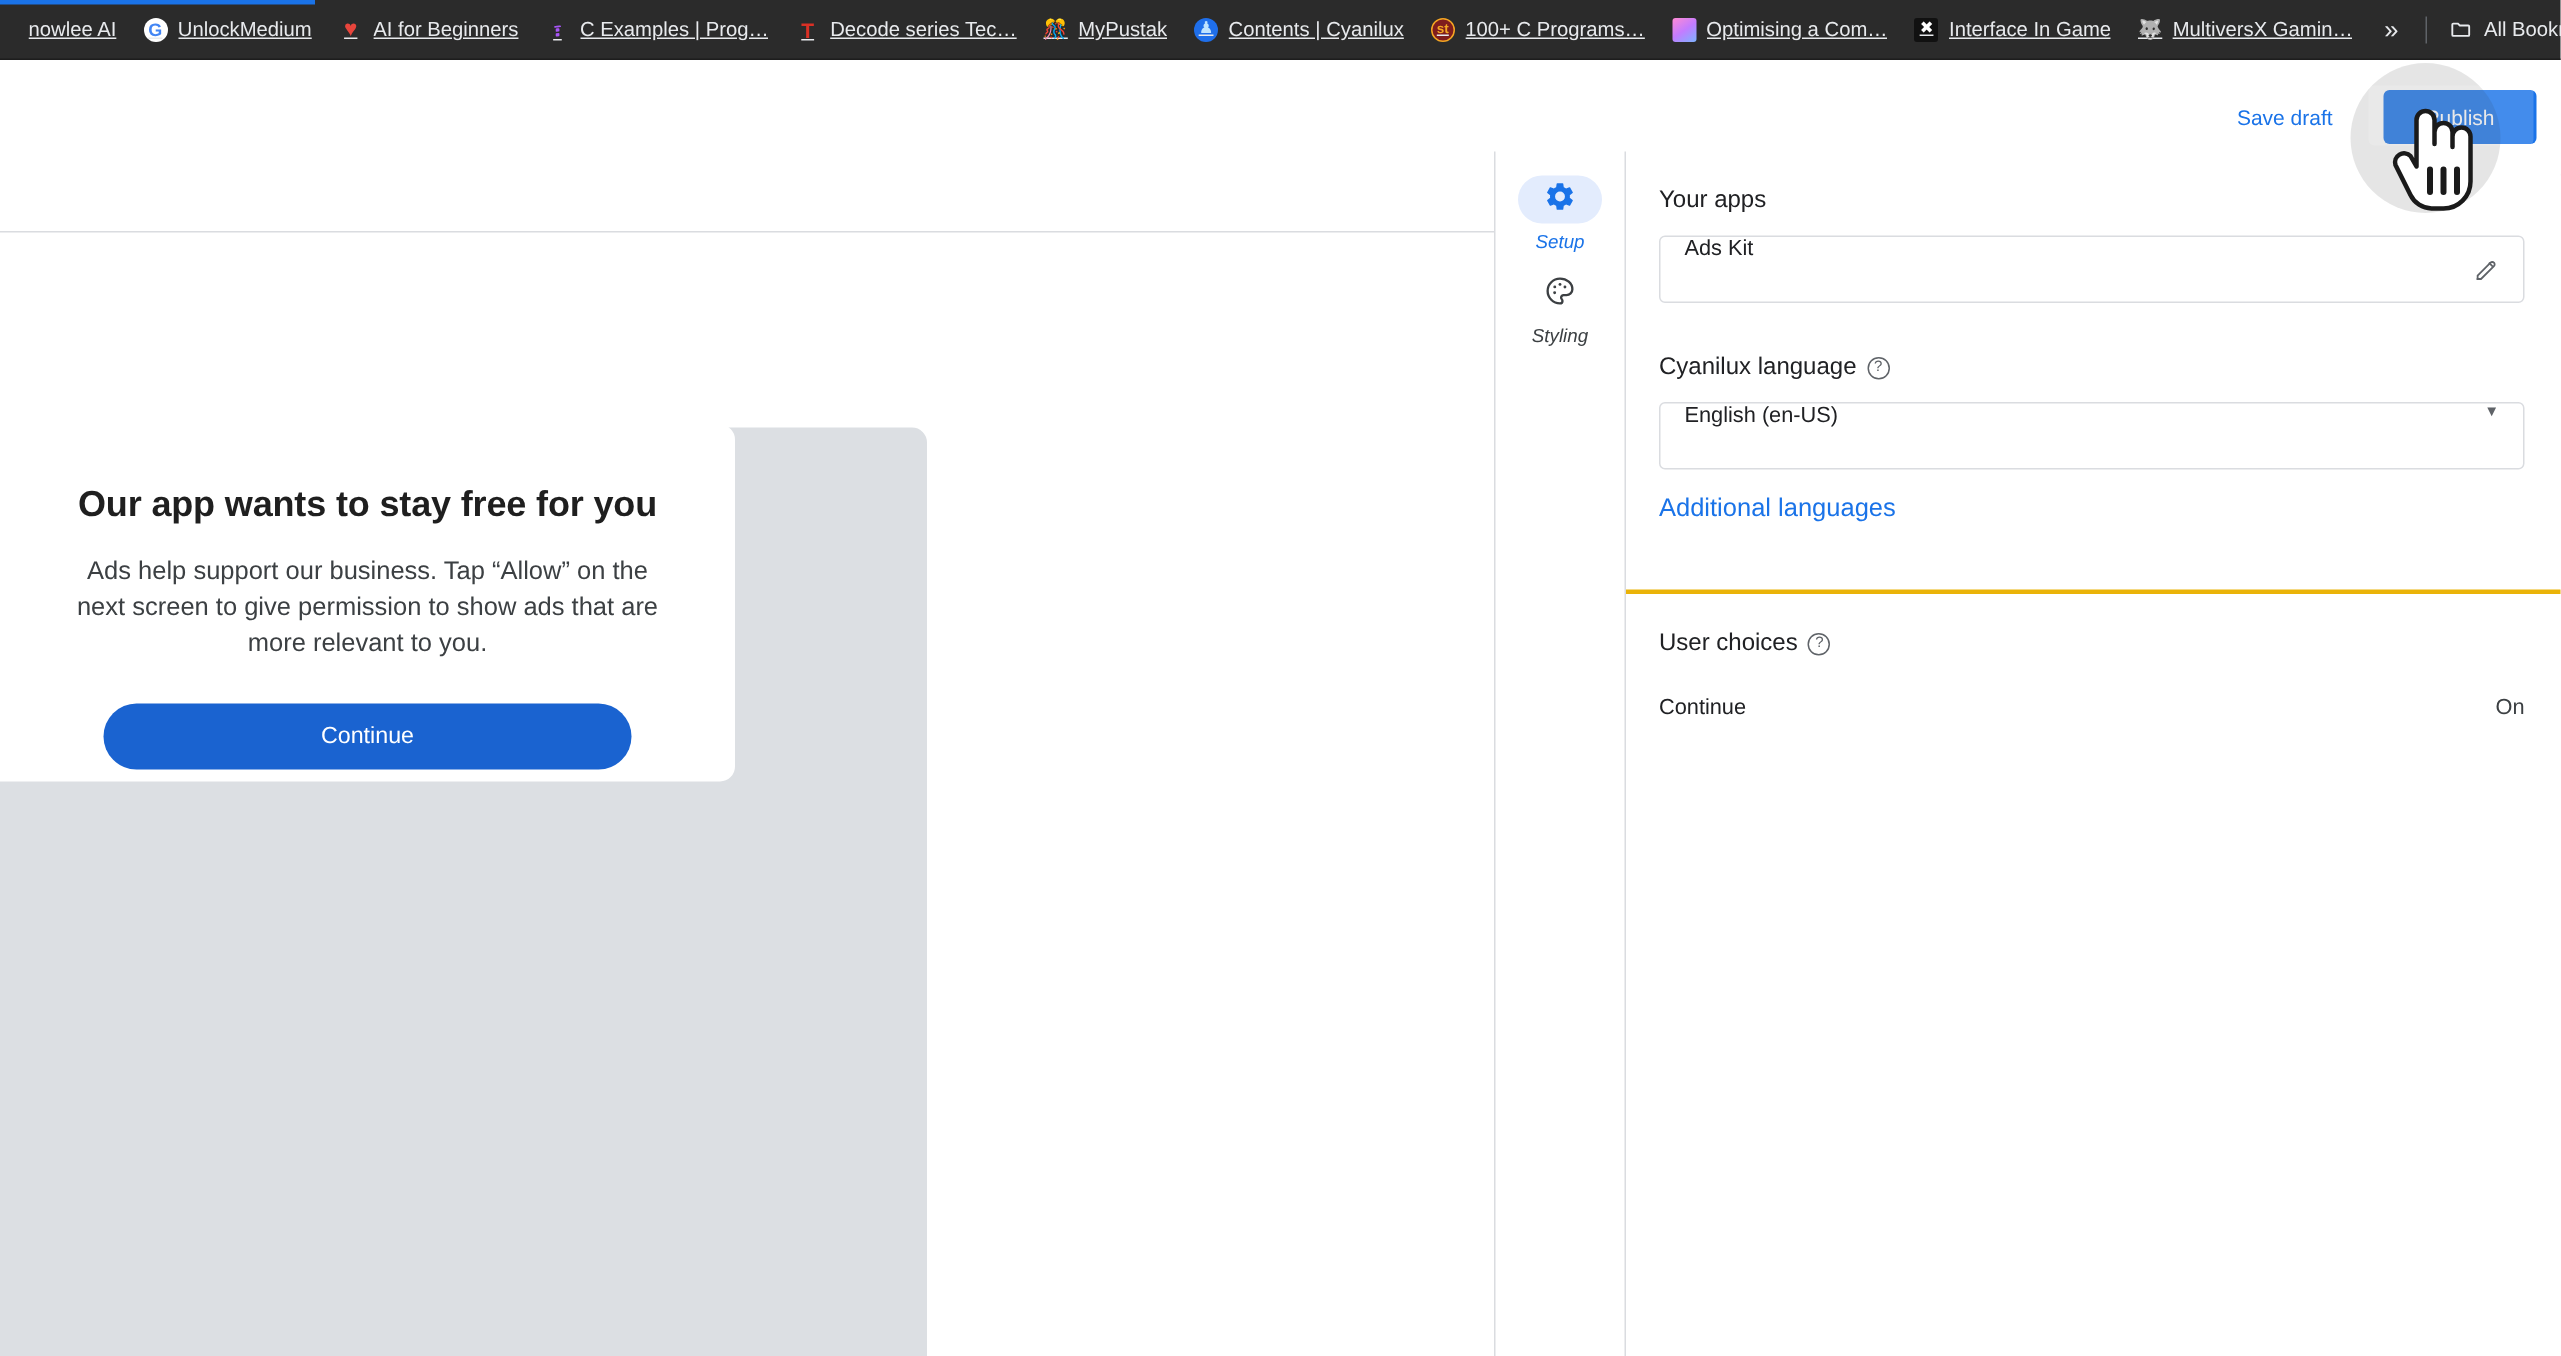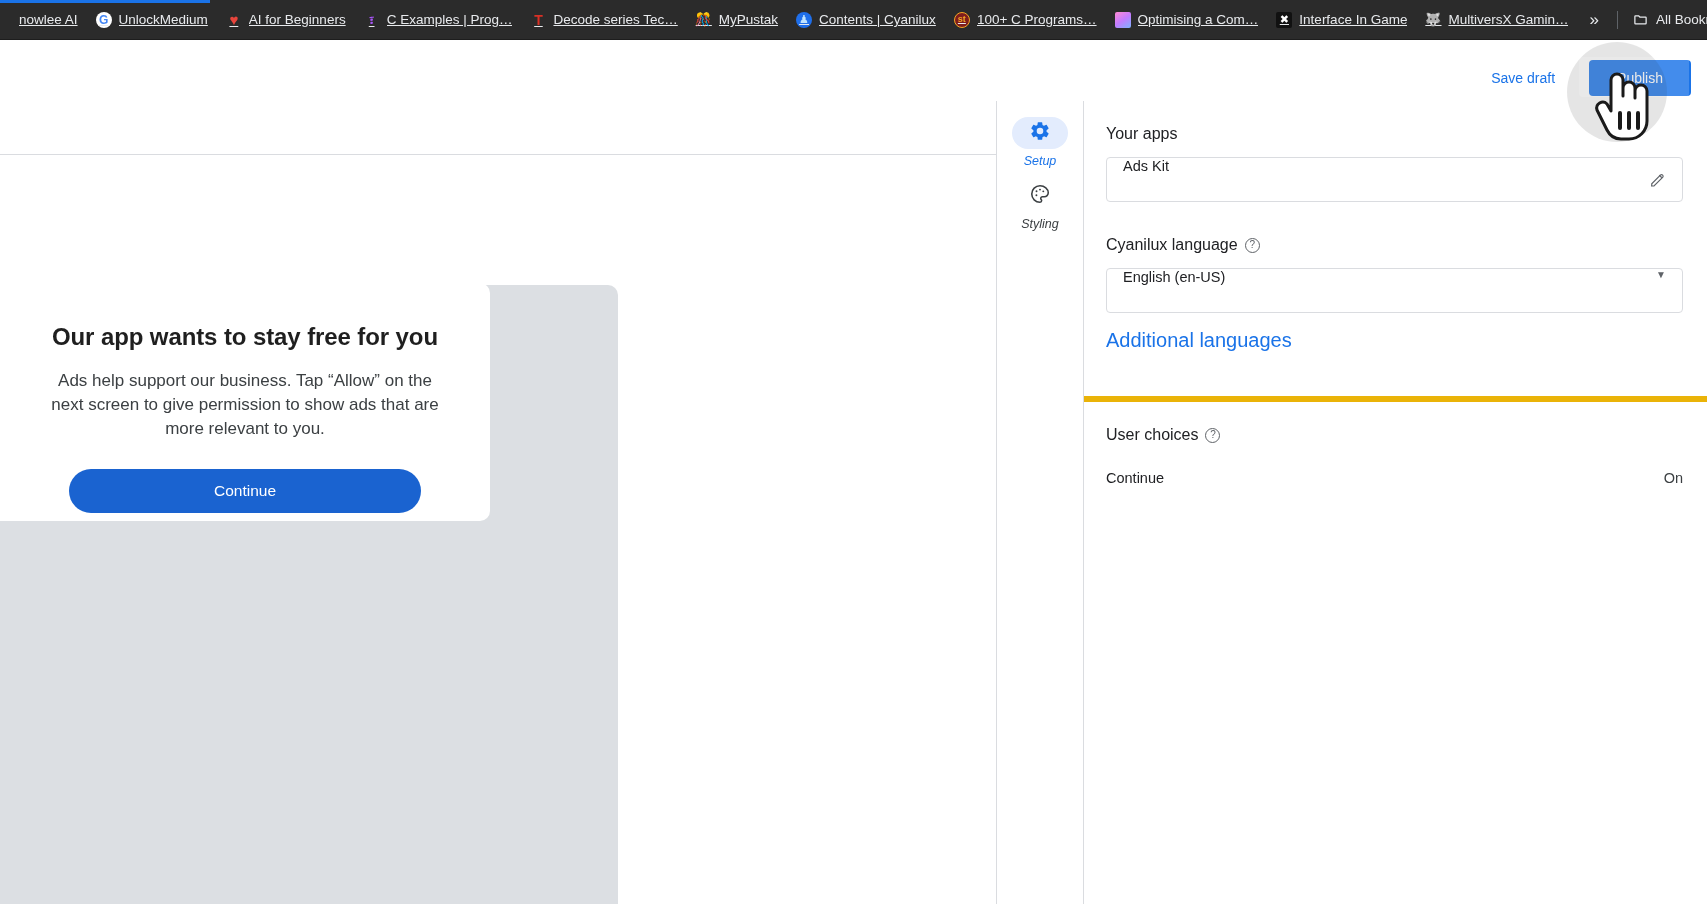--- a/index.html
+++ b/index.html
@@ -158,21 +158,21 @@
     width:56px; height:32px; border-radius:16px;
     display:flex; align-items:center; justify-content:center;
   }
   .rail-item.active .rail-pill { background:#e3ecfd; }
   .rail-label { font-size:12.5px; margin-top:5px; color:#3c4043; }
   .rail-item.active .rail-label { color:#1a73e8; }
 
   
   #settings-panel { flex:1; height:803px; background:#fff; }
   .panel-section { padding:24px 24px 26px 22px; }
-  #section-apps { border-bottom:6px solid #eab308; padding-bottom:44px; }
+  #section-apps { border-bottom:3px solid #eab308; padding-bottom:44px; }
   .section-title {
     font-size:16px; color:#202124; margin-bottom:14px;
     display:flex; align-items:center;
   }
   .help-icon {
     display:inline-flex; align-items:center; justify-content:center;
     width:15px; height:15px; margin-left:7px; border-radius:50%;
     border:1.3px solid #5f6368; color:#5f6368; font-size:10px;
     line-height:1; cursor:pointer;
   }
@@ -181,21 +181,21 @@
     display:flex; justify-content:space-between;
     padding:0 16px; font-size:14.5px; color:#202124; background:#fff;
     cursor:pointer;
     gap:24px;
   }
   #apps-field { margin-bottom:34px; }
   .pencil-icon { color:#5f6368; display:flex; align-items:center; cursor:pointer; }
   .select-caret { color:#5f6368; font-size:10px; }
   #lang-select { margin-bottom:16px; }
   .link-text {
-    color:#1a73e8; font-size:20px; cursor:pointer; display:inline-block;
+    color:#1a73e8; font-size:17px; cursor:pointer; display:inline-block;
   }
   .choice-row {
     display:flex; align-items:center; justify-content:space-between;
     font-size:14.5px; color:#202124; margin-top:26px;
   }
   .choice-state { color:#3c4043; }
 </style>
 </head>
 <body>
 

